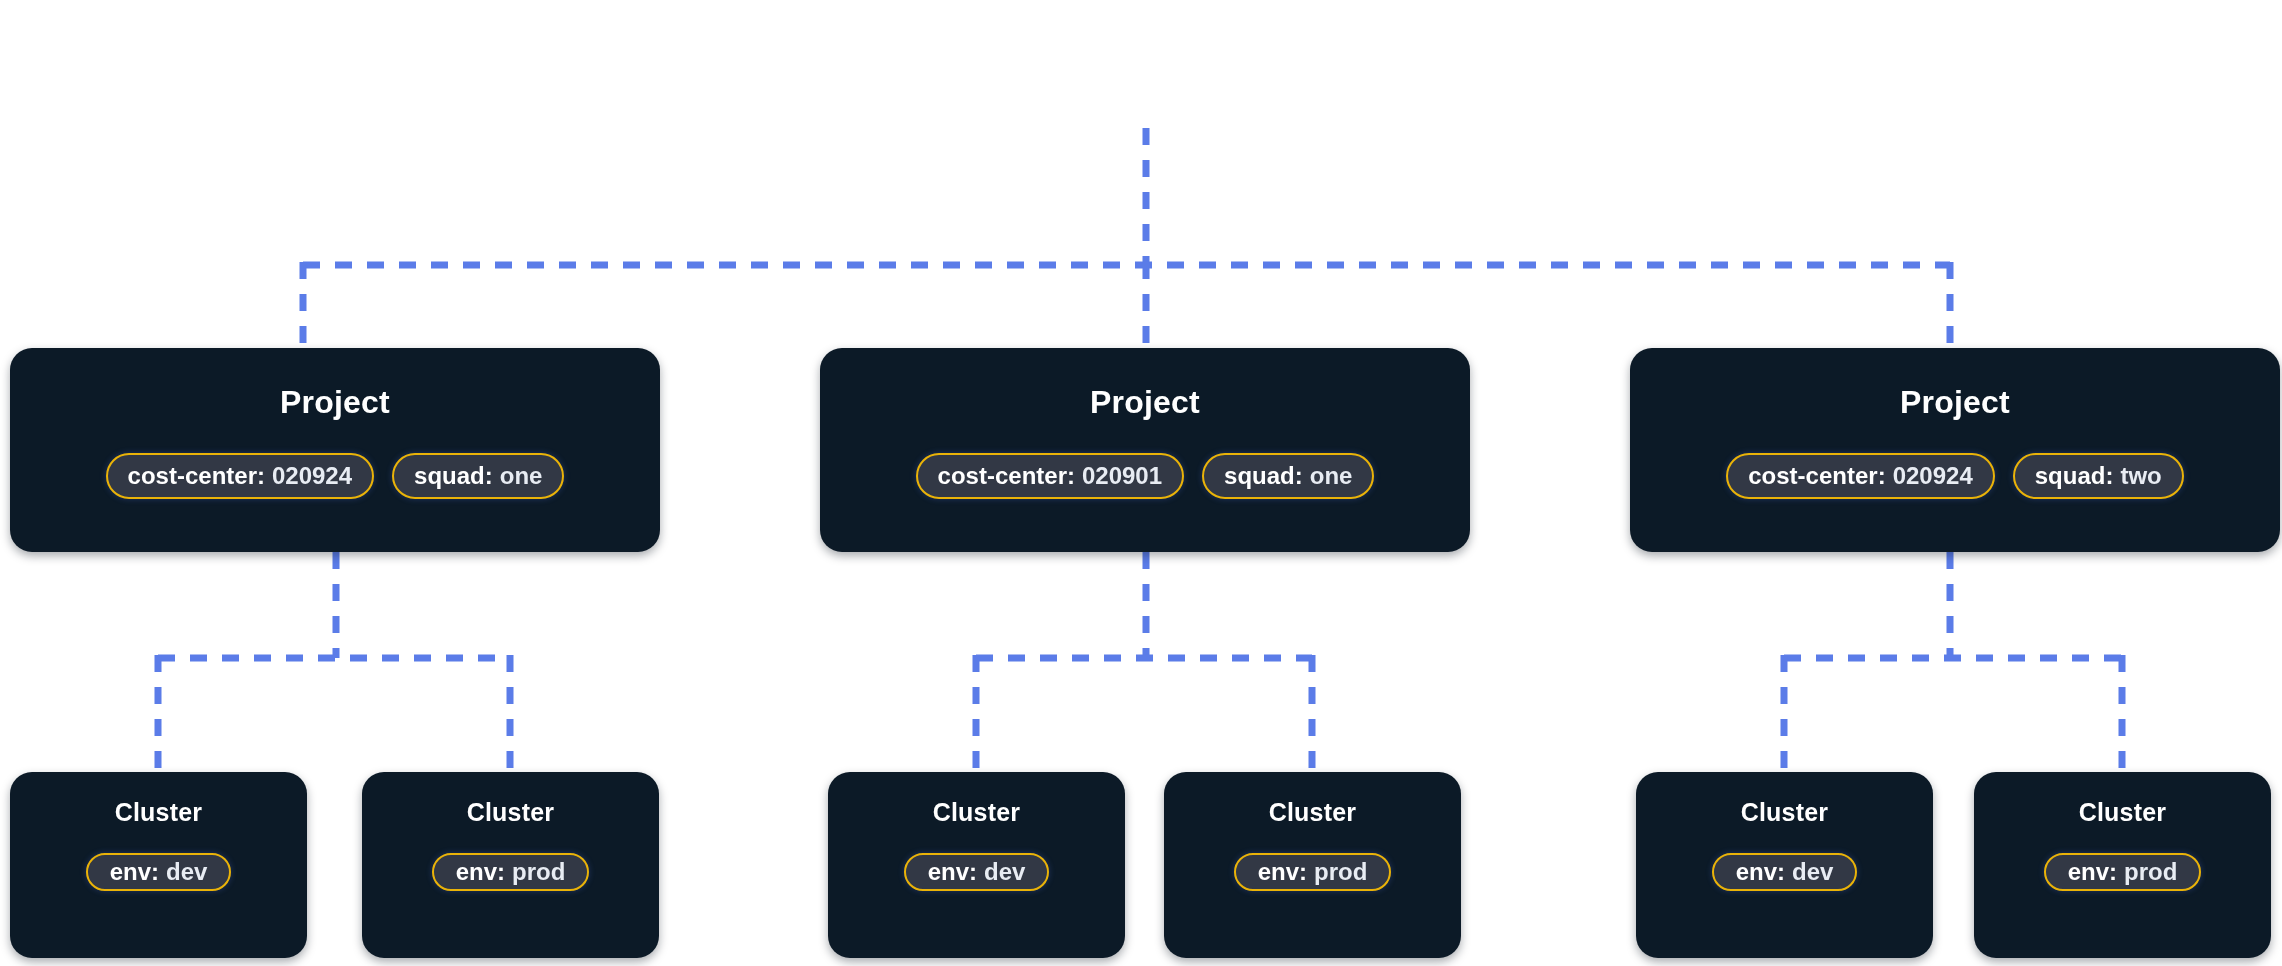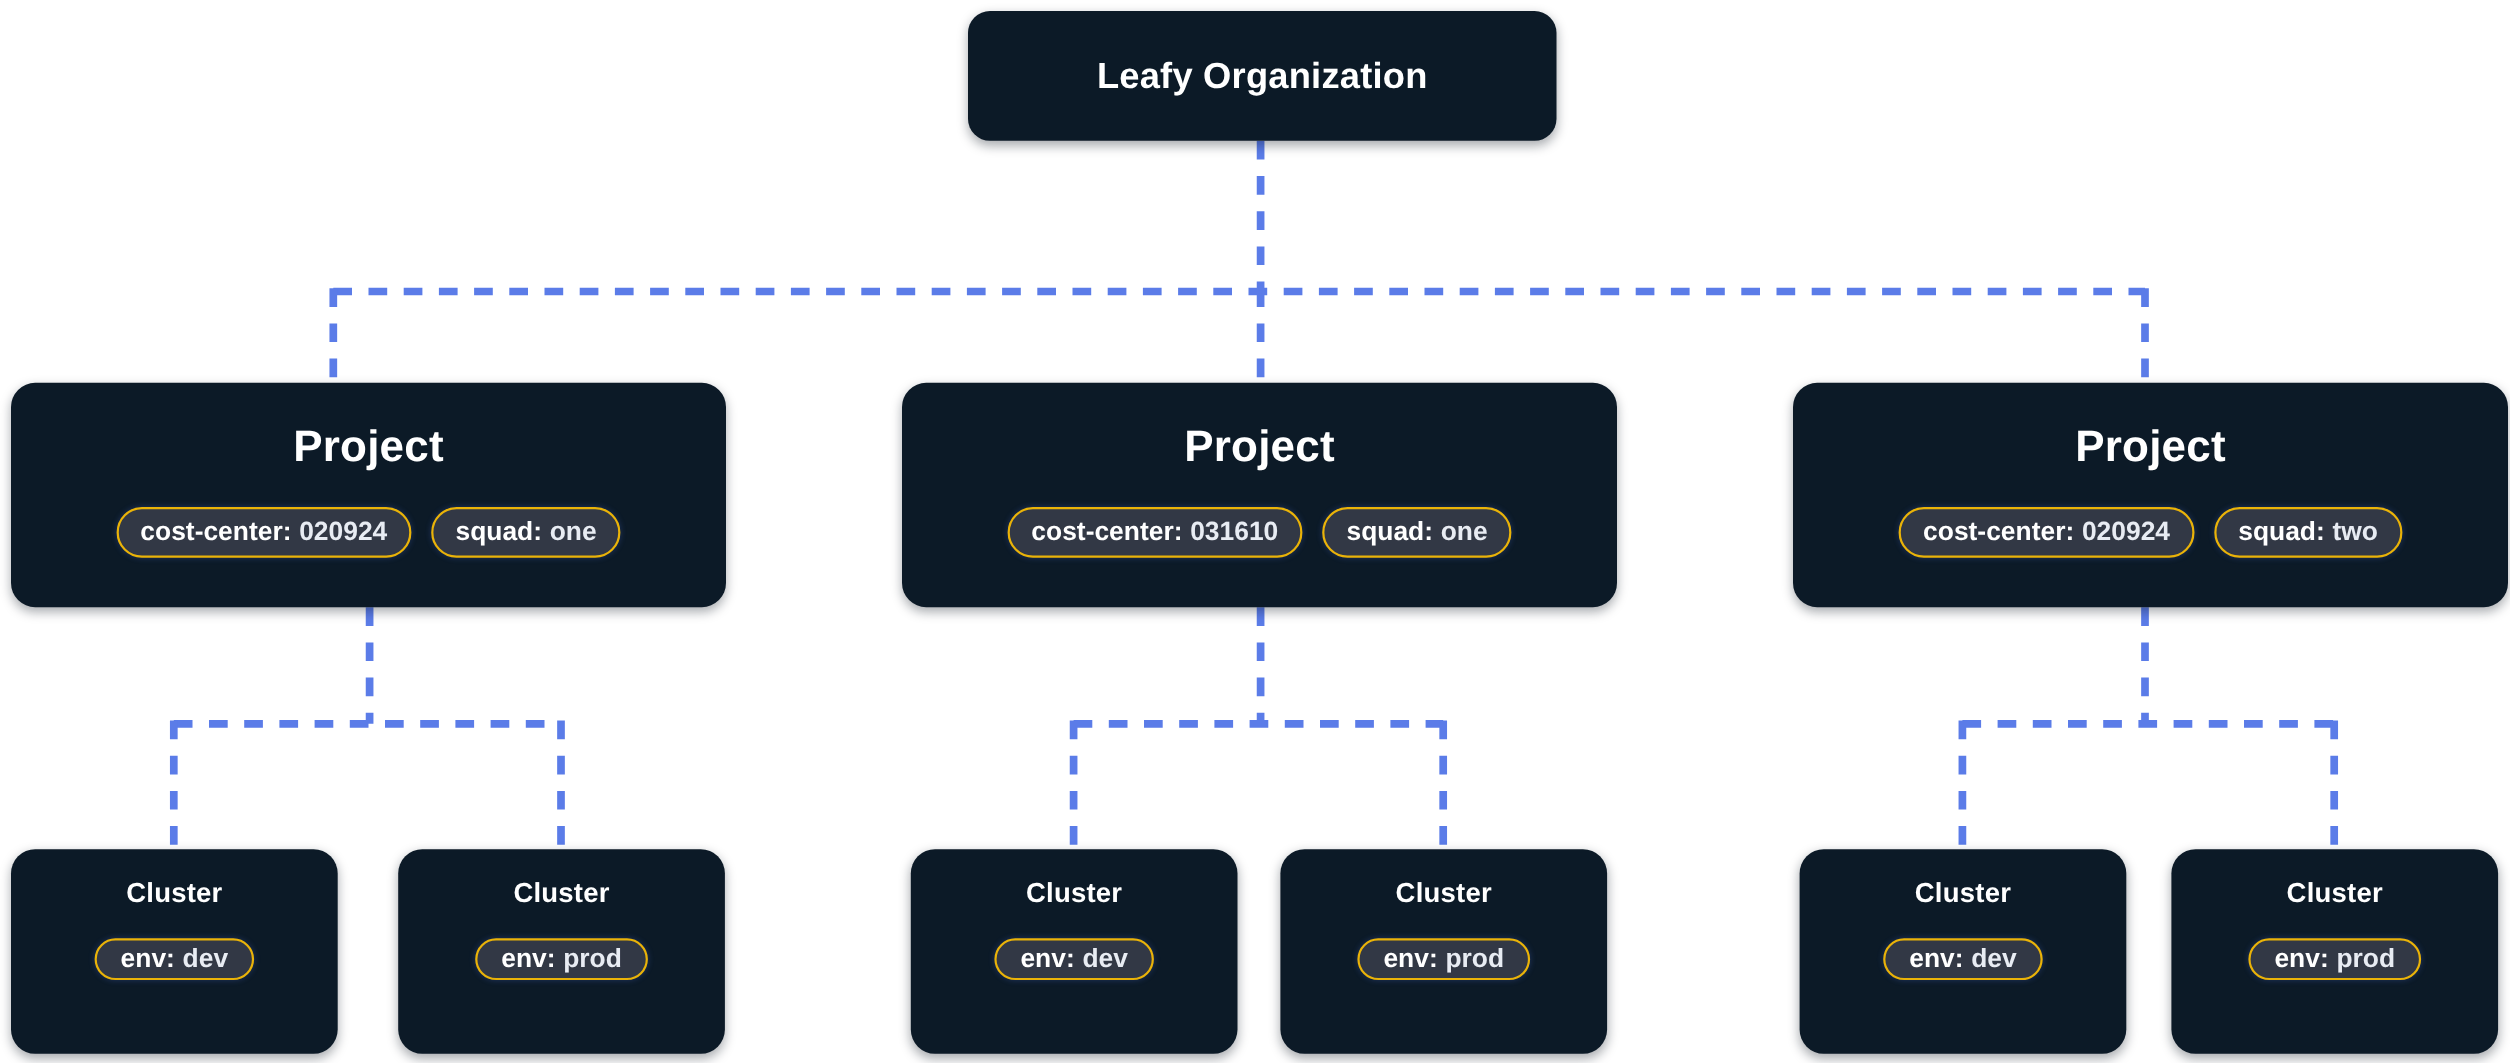--- a/index.html
+++ b/index.html
@@ -17,21 +17,21 @@
         box-shadow:0 4px 10px rgba(8,18,30,0.35);
         display:flex;flex-direction:column;align-items:center;
         justify-content:flex-start;box-sizing:border-box;}
 
   .node-root{border-radius:20px;justify-content:center;}
 
   .node-title{color:#ffffff;font-weight:bold;letter-spacing:0.2px;
               text-align:center;white-space:nowrap;}
 
   .root-title{font-size:33px;}
-  .project-title{font-size:40px;}
+  .project-title{font-size:32px;}
   .cluster-title{font-size:25px;}
 
   .tag-row{display:flex;flex-direction:row;align-items:center;
            justify-content:center;gap:18px;}
 
   .tag{display:inline-flex;align-items:center;justify-content:center;
        background:#323845;border:2px solid #eab308;border-radius:999px;
        color:#ffffff;white-space:nowrap;box-sizing:border-box;
        box-shadow:0 0 6px rgba(79,116,227,0.30);}
 
@@ -67,44 +67,41 @@
       <path d="M 976 655 L 976 772"></path>
       <path d="M 1312 655 L 1312 772"></path>
 
       <path d="M 1950 552 L 1950 658"></path>
       <path d="M 1784 658 L 2122 658"></path>
       <path d="M 1784 655 L 1784 772"></path>
       <path d="M 2122 655 L 2122 772"></path>
     </g>
   </svg>
 
-  <div class="node node-root" style="left:880px;top:10px;width:535px;height:118px;">
-    <div class="node-title root-title">Leafy Organization</div>
-  </div>
 
   <div class="node" style="left:10px;top:348px;width:650px;height:204px;padding-top:36px;">
     <div class="node-title project-title">Project</div>
     <div class="tag-row" style="margin-top:32px;">
       <span class="tag tag-project">
         <span class="k">cost-center:</span>
         <span class="v">020924</span>
       </span>
       <span class="tag tag-project">
         <span class="k">squad:</span>
         <span class="v">one</span>
       </span>
     </div>
   </div>
 
   <div class="node" style="left:820px;top:348px;width:650px;height:204px;padding-top:36px;">
     <div class="node-title project-title">Project</div>
     <div class="tag-row" style="margin-top:32px;">
       <span class="tag tag-project">
         <span class="k">cost-center:</span>
-        <span class="v">031610</span>
+        <span class="v">020901</span>
       </span>
       <span class="tag tag-project">
         <span class="k">squad:</span>
         <span class="v">one</span>
       </span>
     </div>
   </div>
 
   <div class="node" style="left:1630px;top:348px;width:650px;height:204px;padding-top:36px;">
     <div class="node-title project-title">Project</div>

